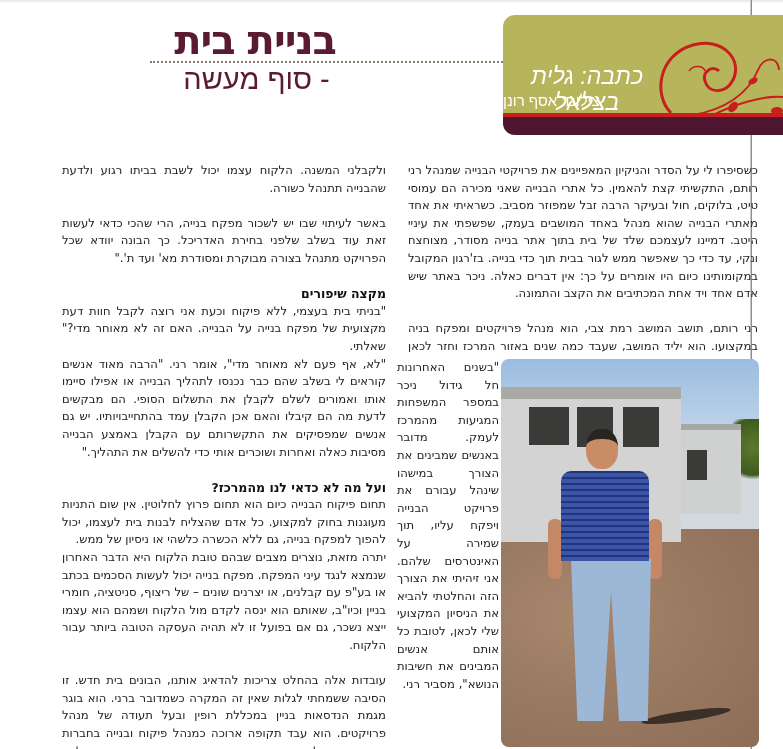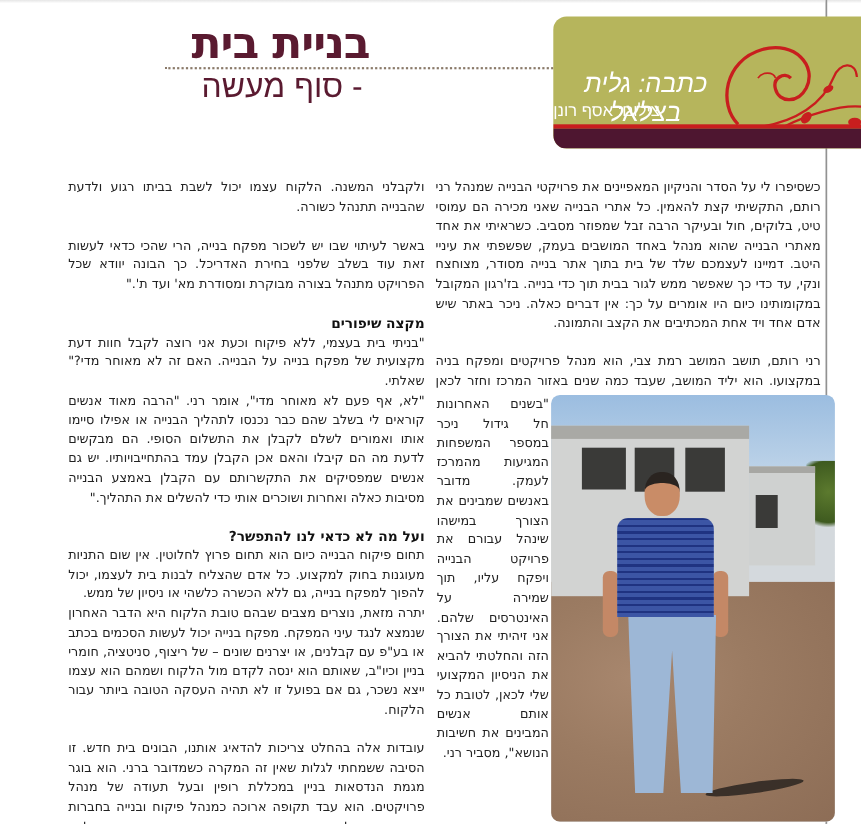--- a/index.html
+++ b/index.html
@@ -26,21 +26,21 @@
     font-family: "Liberation Sans", sans-serif; font-size: 23px; line-height: 26px; color: #ffffff; font-style: italic; }
   .credit-photo { position: absolute; left: 503px; top: 92px; width: 168px; text-align: left; direction: rtl;
     font-family: "Liberation Sans", sans-serif; font-size: 15px; line-height: 18px; color: #ffffff; }
 
   
   .col { position: absolute; direction: rtl; text-align: justify; font-size: 11.6px; line-height: 17.6px; color: #222; }
   .col p { margin-bottom: 17.6px; }
   .col p.tight { margin-bottom: 0; }
   .col h3 { font-size: 12.5px; font-weight: bold; line-height: 17.6px; color: #111; }
   .col-left { left: 62px; top: 162px; width: 324px; }
-  .col-right { left: 396px; top: 162px; width: 350px; }
+  .col-right { left: 408px; top: 162px; width: 350px; }
   .col-narrow { position: absolute; direction: rtl; text-align: justify; text-align-last: right; left: 397px; top: 359px; width: 102px; font-size: 11.6px; line-height: 17.6px; color: #222; }
 
   
   .photo { position: absolute; left: 501px; top: 359px; width: 258px; height: 388px; border-radius: 8px; overflow: hidden;
     background: linear-gradient(#9bbde0 0%, #c5d8ea 22%, #d4d9dd 28%); }
   .photo .ground { position: absolute; left: 0; top: 170px; width: 100%; height: 218px;
     background: radial-gradient(ellipse at 30% 40%, #a8876e 0%, #9b7b62 40%, #8d6d56 100%); }
   .photo .building { position: absolute; left: 0; top: 28px; width: 180px; height: 155px; background: #d2d3d2; border-top: 12px solid #a9a9a5; }
   .photo .building2 { position: absolute; left: 180px; top: 65px; width: 60px; height: 90px; background: #cfd1d0; border-top: 6px solid #a7a7a3; }
   .photo .win { position: absolute; background: #3a3a38; }
@@ -105,18 +105,18 @@
   <div class="person-shirt"></div>
   <div class="person-head"></div>
 </div>
 
 <div class="col col-left">
   <p>ולקבלני המשנה. הלקוח עצמו יכול לשבת בביתו רגוע ולדעת שהבנייה תתנהל כשורה.</p>
   <p>באשר לעיתוי שבו יש לשכור מפקח בנייה, הרי שהכי כדאי לעשות זאת עוד בשלב שלפני בחירת האדריכל. כך הבונה יוודא שכל הפרויקט מתנהל בצורה מבוקרת ומסודרת מא' ועד ת'."</p>
   <h3>מקצה שיפורים</h3>
   <p class="tight">"בניתי בית בעצמי, ללא פיקוח וכעת אני רוצה לקבל חוות דעת מקצועית של מפקח בנייה על הבנייה. האם זה לא מאוחר מדי?" שאלתי.</p>
   <p>"לא, אף פעם לא מאוחר מדי", אומר רני. "הרבה מאוד אנשים קוראים לי בשלב שהם כבר נכנסו לתהליך הבנייה או אפילו סיימו אותו ואמורים לשלם לקבלן את התשלום הסופי. הם מבקשים לדעת מה הם קיבלו והאם אכן הקבלן עמד בהתחייבויותיו. יש גם אנשים שמפסיקים את התקשרותם עם הקבלן באמצע הבנייה מסיבות כאלה ואחרות ושוכרים אותי כדי להשלים את התהליך."</p>
-  <h3>ועל מה לא כדאי לנו להתפשר?</h3>
+  <h3>ועל מה לא כדאי לנו מהמרכז?</h3>
   <p class="tight">תחום פיקוח הבנייה כיום הוא תחום פרוץ לחלוטין. אין שום התניות מעוגנות בחוק למקצוע. כל אדם שהצליח לבנות בית לעצמו, יכול להפוך למפקח בנייה, גם ללא הכשרה כלשהי או ניסיון של ממש.</p>
   <p>יתרה מזאת, נוצרים מצבים שבהם טובת הלקוח היא הדבר האחרון שנמצא לנגד עיני המפקח. מפקח בנייה יכול לעשות הסכמים בכתב או בע"פ עם קבלנים, או יצרנים שונים – של ריצוף, סניטציה, חומרי בניין וכיו"ב, שאותם הוא ינסה לקדם מול הלקוח ושמהם הוא עצמו ייצא נשכר, גם אם בפועל זו לא תהיה העסקה הטובה ביותר עבור הלקוח.</p>
   <p>עובדות אלה בהחלט צריכות להדאיג אותנו, הבונים בית חדש. זו הסיבה ששמחתי לגלות שאין זה המקרה כשמדובר ברני. הוא בוגר מגמת הנדסאות בניין במכללת רופין ובעל תעודה של מנהל פרויקטים. הוא עבד תקופה ארוכה כמנהל פיקוח ובנייה בחברות הבנייה המובילות בארץ. מאחוריו עומדים פרויקטי בנייה גדולים, מאצטדיון נתניה ועד ניהול של פרויקט בנייה רוויה של 94 יחידות דיור במודיעין.</p>
 
 </div>
 
 </body></html>

